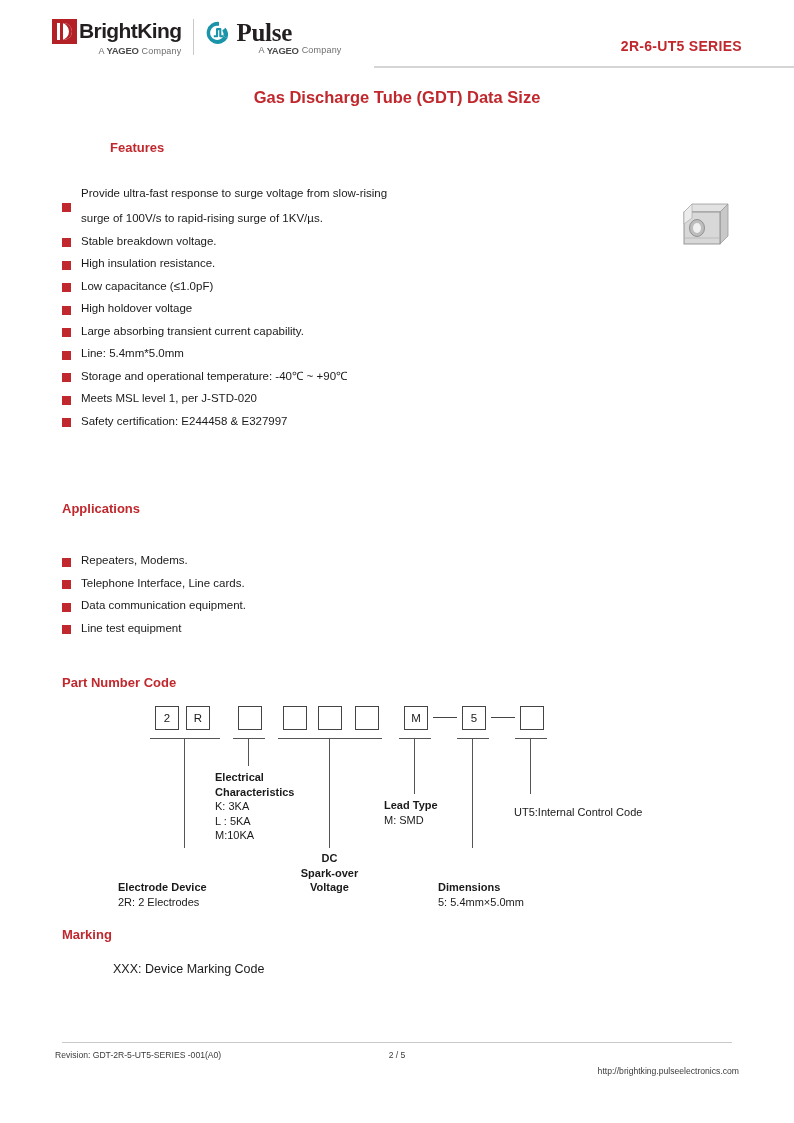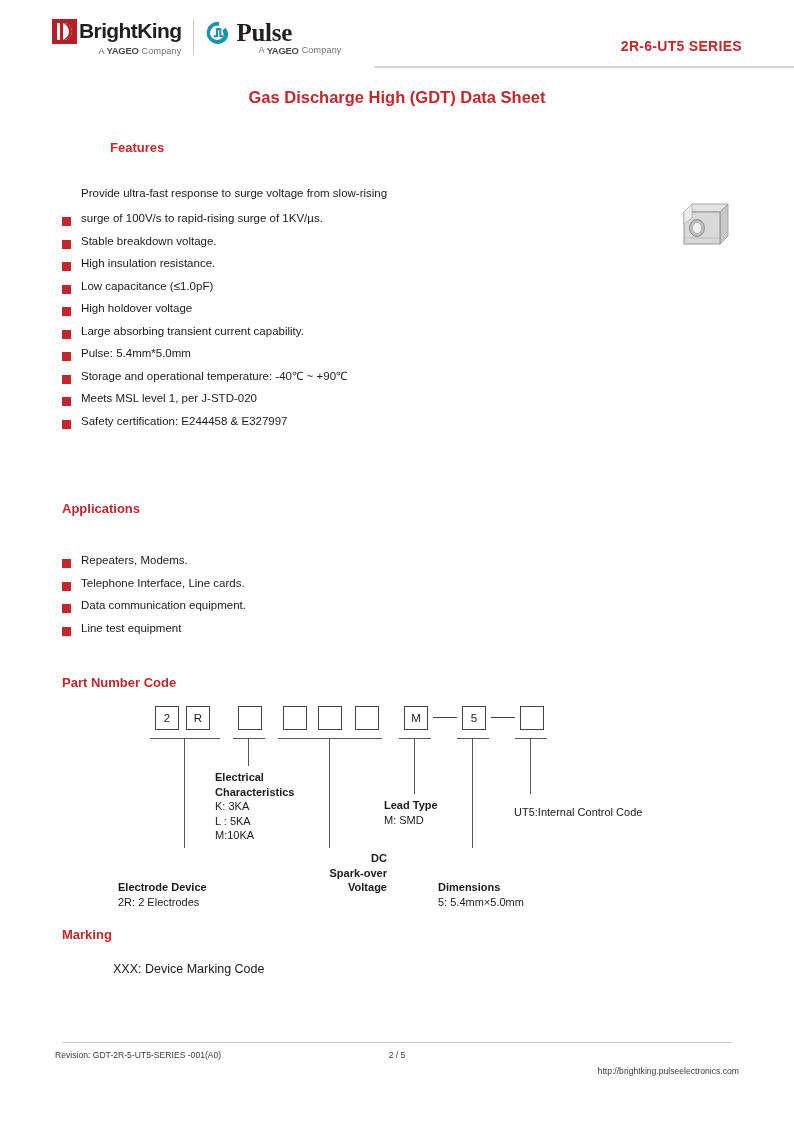--- a/index.html
+++ b/index.html
@@ -178,21 +178,21 @@
 
   
   .bullet-list {
     position: absolute;
     left: 62px;
   }
   #features-list { top: 185px; width: 560px; }
   #applications-list { top: 552px; width: 460px; }
   .bullet-row {
     display: flex;
-    align-items: flex-end;
+    align-items: center;
     margin-bottom: 6.5px;
   }
   .bullet-sq {
     width: 9px; height: 9px;
     background: #c0282d;
     margin-top: 4px;
     margin-right: 10px;
     flex: none;
   }
   .bullet-text {
@@ -245,21 +245,21 @@
     width: 1.3px;
     background: #555;
   }
   .pn-label {
     position: absolute;
     font-size: 11px;
     line-height: 14.5px;
     color: #1a1a1a;
   }
   .pn-label .b { font-weight: bold; }
-  .pn-label.center { text-align: right; }
+  .pn-label.center { text-align: center; }
 
   
   .marking-text {
     position: absolute;
     left: 113px;
     top: 962px;
     font-size: 12.5px;
     color: #1a1a1a;
   }
 
@@ -325,21 +325,21 @@
           <span>Company</span>
         </div>
       </div>
 
     </div>
 
     <div class="header-rule"></div>
     <div class="series-title">2R-6-UT5  SERIES</div>
   </div>
 
-  <div class="doc-title">Gas Discharge High (GDT) Data Sheet</div>
+  <div class="doc-title">Gas Discharge Tube (GDT) Data Size</div>
 
   <div class="section-head" id="features-head">Features</div>
 
   <div class="bullet-list" id="features-list">
     <div class="bullet-row">
       <span class="bullet-sq"></span>
       <span class="bullet-text">
         <span>Provide ultra-fast response to surge voltage from slow-rising</span>
         <span class="line2">surge of 100V/s to rapid-rising surge of 1KV/µs.</span>
       </span>
@@ -359,21 +359,21 @@
     <div class="bullet-row">
       <span class="bullet-sq"></span>
       <span class="bullet-text">High holdover voltage</span>
     </div>
     <div class="bullet-row">
       <span class="bullet-sq"></span>
       <span class="bullet-text">Large absorbing transient current capability.</span>
     </div>
     <div class="bullet-row">
       <span class="bullet-sq"></span>
-      <span class="bullet-text">Pulse: 5.4mm*5.0mm</span>
+      <span class="bullet-text">Line: 5.4mm*5.0mm</span>
     </div>
     <div class="bullet-row">
       <span class="bullet-sq"></span>
       <span class="bullet-text">Storage and operational temperature: -40℃ ~ +90℃</span>
     </div>
     <div class="bullet-row">
       <span class="bullet-sq"></span>
       <span class="bullet-text">Meets MSL level 1, per J-STD-020</span>
     </div>
     <div class="bullet-row">

